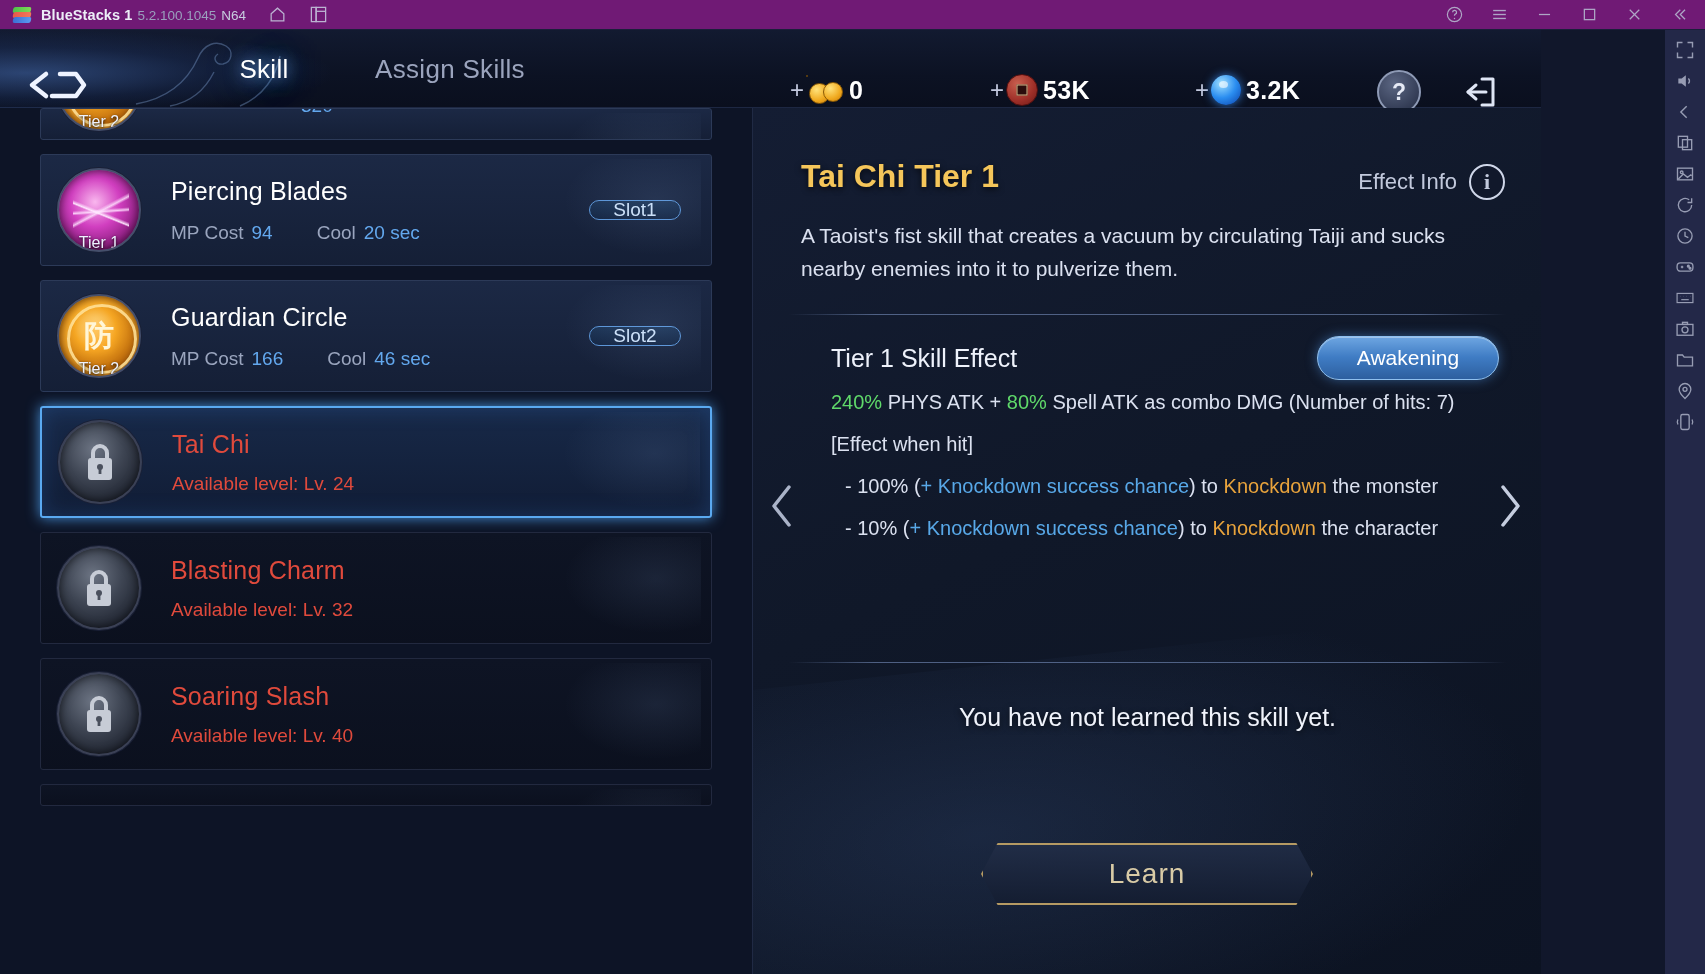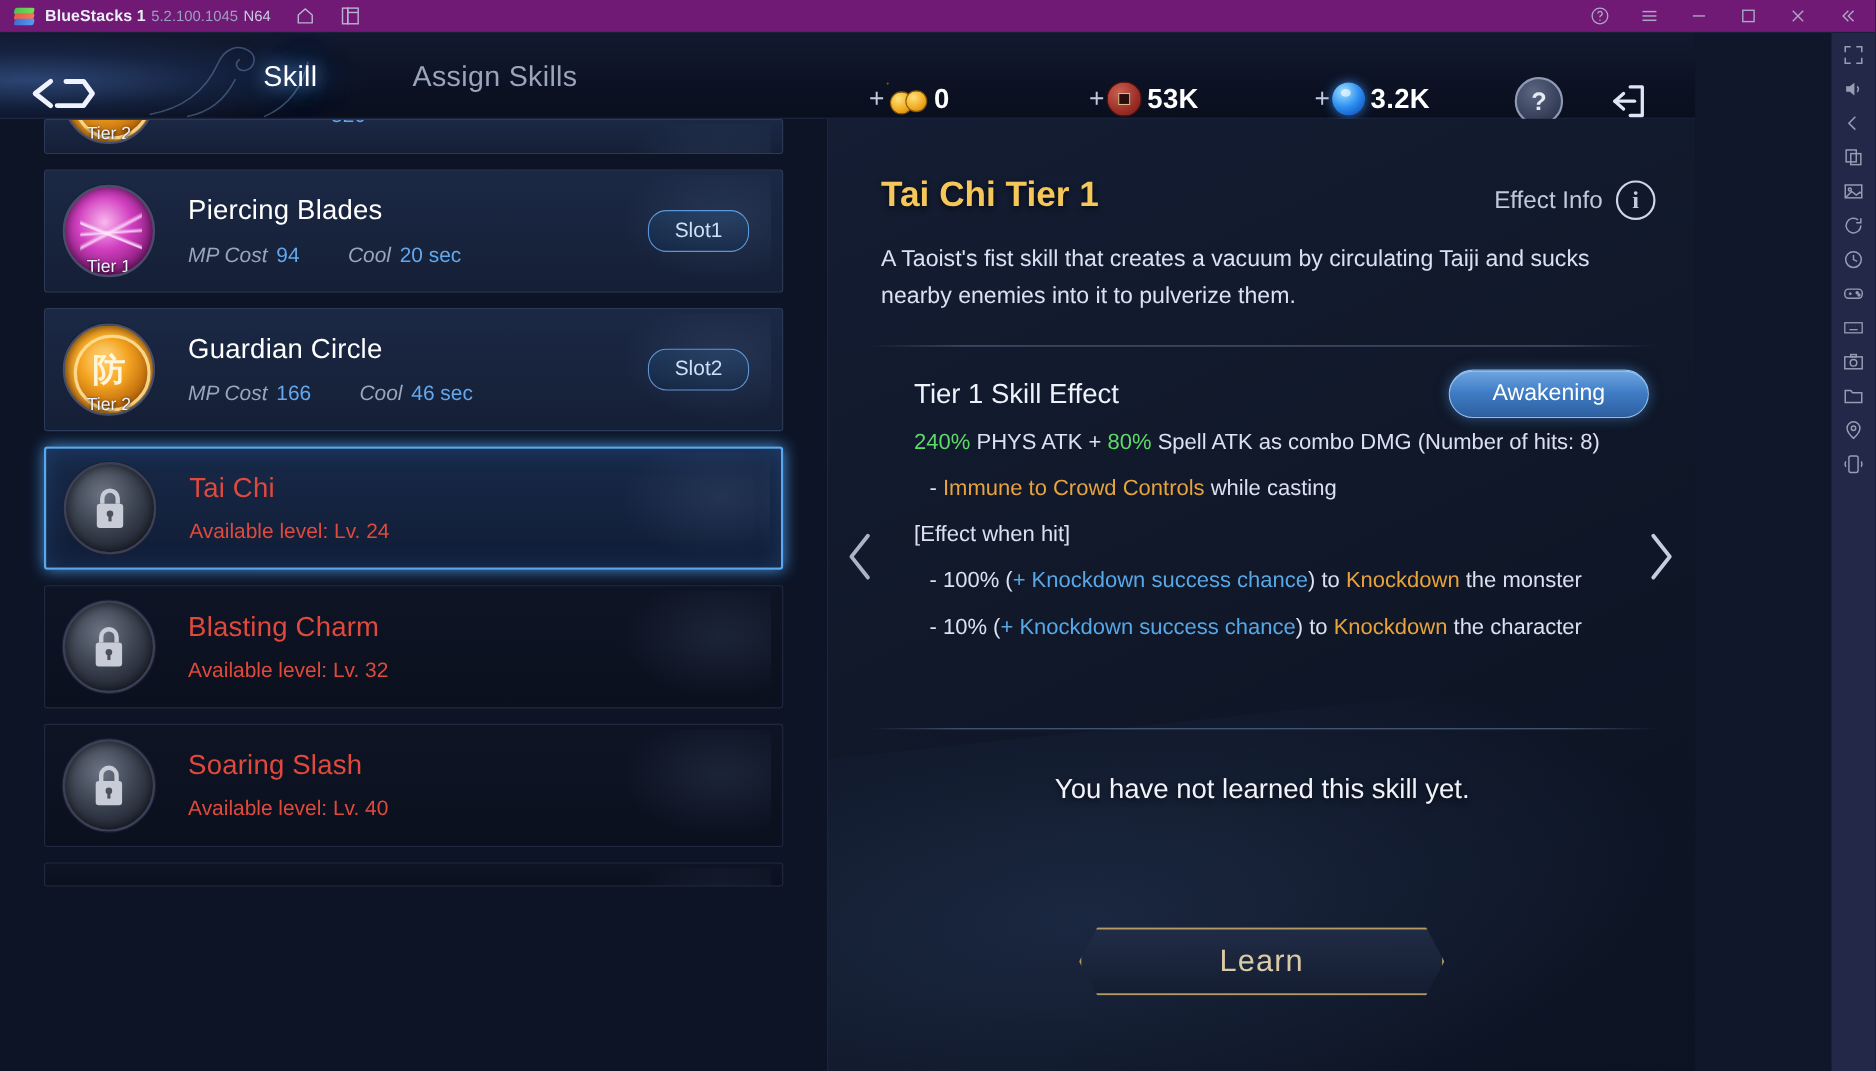--- a/index.html
+++ b/index.html
@@ -222,27 +222,27 @@
   .padlock { position: relative; z-index: 2; width: 40px; height: 44px; }
   .tier-badge {
     position: absolute; bottom: -2px; left: 0; width: 100%;
     text-align: center; color: #eef2ff; font-size: 16px;
     text-shadow: 0 1px 3px #000; z-index: 3;
   }
   .sinfo { margin-left: 30px; }
   .sname { color: #ffffff; font-size: 25px; letter-spacing: .2px; }
   .sname.red { color: #e04a3c; }
   .sstats { margin-top: 16px; display: flex; align-items: baseline; }
-  .slabel { color: #9aa5be; font-size: 19px; font-style: italic; }
+  .slabel { color: #9aa5be; font-size: 19px; }
   .sval { color: #63a8ee; font-size: 19px; margin-left: 8px; }
   .sstats .gap { width: 44px; display: inline-block; }
   .slock-txt { margin-top: 14px; color: #e04a3c; font-size: 19px; }
   .slot-chip {
     position: absolute; right: 30px; top: 50%; transform: translateY(-50%);
-    min-width: 92px; height: 38px; border-radius: 17px;
+    min-width: 92px; height: 20px; border-radius: 17px;
     border: 1px solid #5a94d6;
     background: linear-gradient(180deg,#1b3354,#132441);
     color: #cfe2f8; font-size: 19px;
     display: flex; align-items: center; justify-content: center;
     cursor: pointer;
     text-align: center;
   }
 
   
   .detail {
@@ -602,22 +602,21 @@
     </div>
 
     <div class="d-desc">A Taoist's fist skill that creates a vacuum by circulating Taiji and sucks nearby enemies into it to pulverize them.</div>
 
     <div class="hr" style="top:206px;"></div>
 
     <div class="d-eff-head">Tier 1 Skill Effect</div>
     <div class="awaken-btn">Awakening</div>
 
     <div class="eff-lines" id="eff-lines">
-        <div class="eff-line"><span class="g">240%</span><span> PHYS ATK + </span><span class="g">80%</span><span> Spell ATK as combo DMG (Number of hits: 8)</span></div>
-        <div class="eff-line indent"><span>- </span><span class="o">Immune to Crowd Controls</span><span> while casting</span></div>
+        <div class="eff-line"><span class="g">240%</span><span> PHYS ATK + </span><span class="g">80%</span><span> Spell ATK as combo DMG (Number of hits: 7)</span></div>
         <div class="eff-line"><span>[Effect when hit]</span></div>
         <div class="eff-line indent"><span>- 100% (</span><span class="b">+ Knockdown success chance</span><span>) to </span><span class="o">Knockdown</span><span> the monster</span></div>
         <div class="eff-line indent"><span>- 10% (</span><span class="b">+ Knockdown success chance</span><span>) to </span><span class="o">Knockdown</span><span> the character</span></div>
       </div>
 
     <div class="hr" style="top:554px;"></div>
 
     <div class="arrow-l">
       <svg width="30" height="50" viewBox="0 0 30 50" fill="none" stroke="#aab3c8" stroke-width="3.5" stroke-linecap="round" stroke-linejoin="round">
           <polyline points="22,6 7,25 22,44"></polyline>

